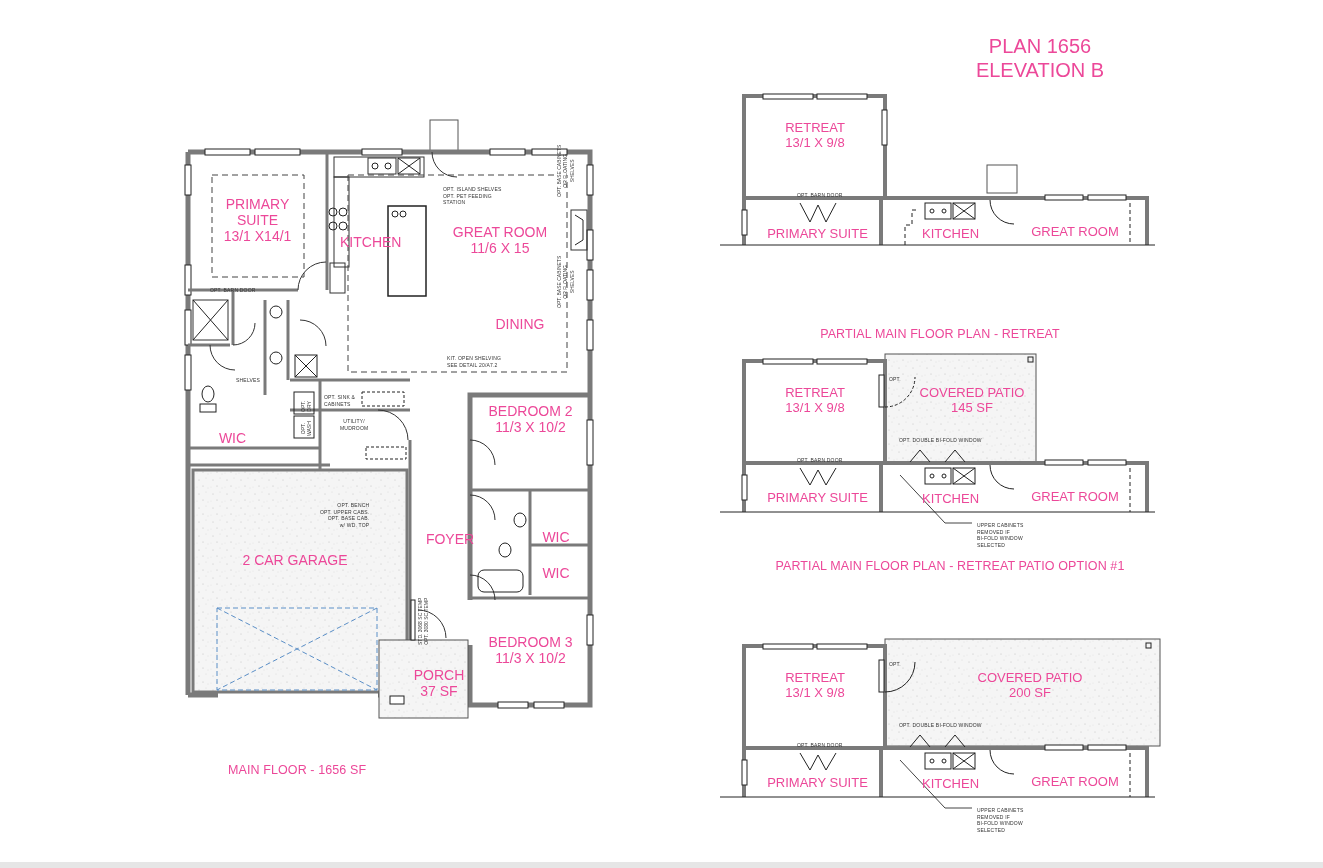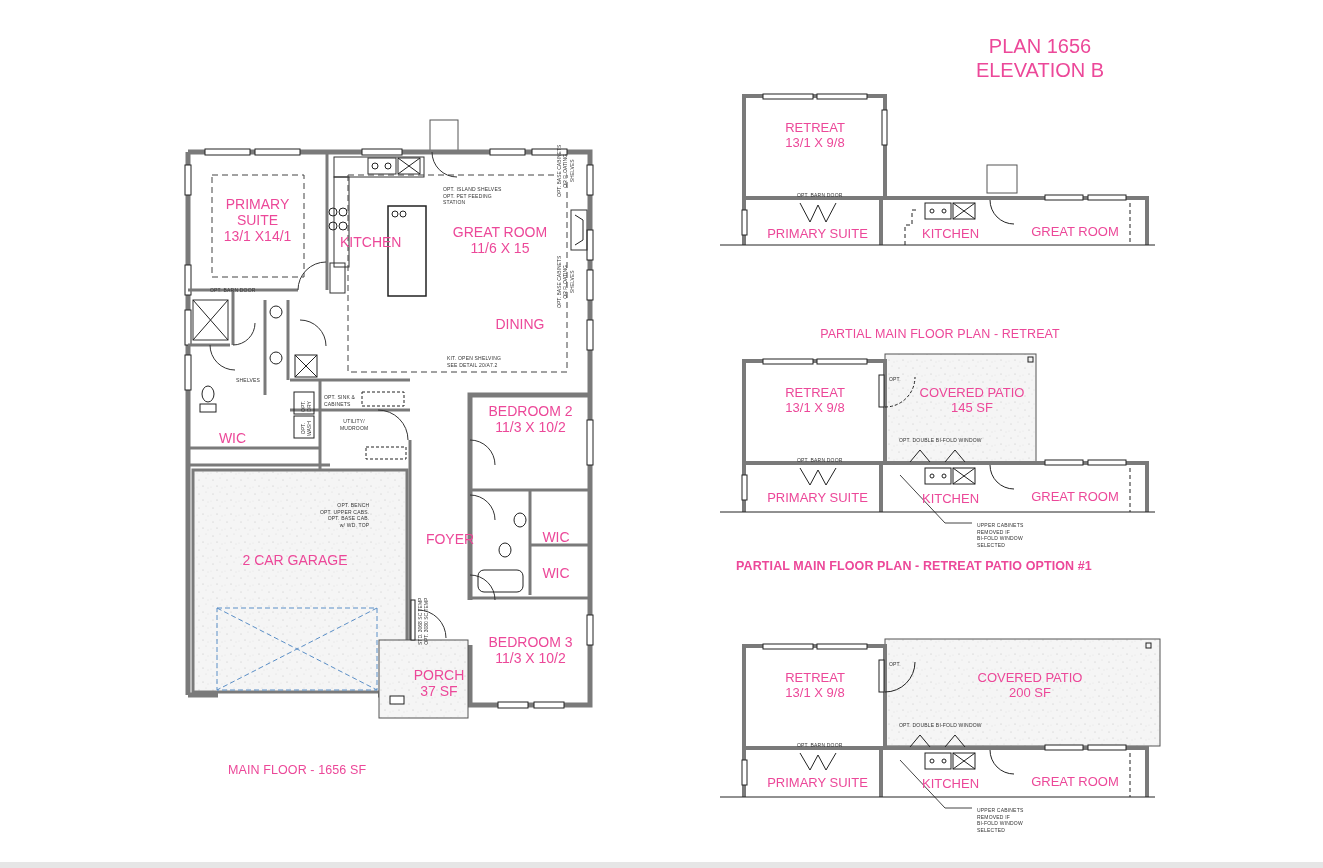--- a/index.html
+++ b/index.html
@@ -357,21 +357,21 @@
   <div class="lbl note" style="left:797px;top:457px;">OPT. BARN DOOR</div>
   <div class="lbl room-sm" style="left:760px;top:491px;width:115px;">PRIMARY SUITE</div>
   <div class="lbl room-sm" style="left:918px;top:492px;width:65px;">KITCHEN</div>
   <div class="lbl room-sm" style="left:1025px;top:490px;width:100px;">GREAT ROOM</div>
   <div class="lbl note" style="left:977px;top:522px;">
     <div>UPPER CABINETS</div>
     <div>REMOVED IF</div>
     <div>BI-FOLD WINDOW</div>
     <div>SELECTED</div>
   </div>
-  <div class="lbl caption" style="left:704px;top:559px;width:420px;font-weight:bold;">PARTIAL MAIN FLOOR PLAN - RETREAT PATIO OPTION #1</div>
+  <div class="lbl caption" style="left:740px;top:559px;width:420px;">PARTIAL MAIN FLOOR PLAN - RETREAT PATIO OPTION #1</div>
 
   <div class="lbl room-sm" style="left:770px;top:671px;width:90px;">
     <div>RETREAT</div>
     <div>13/1 X 9/8</div>
   </div>
   <div class="lbl room-sm" style="left:965px;top:671px;width:130px;">
     <div>COVERED PATIO</div>
     <div>200 SF</div>
   </div>
   <div class="lbl note" style="left:889px;top:661px;">OPT.</div>

